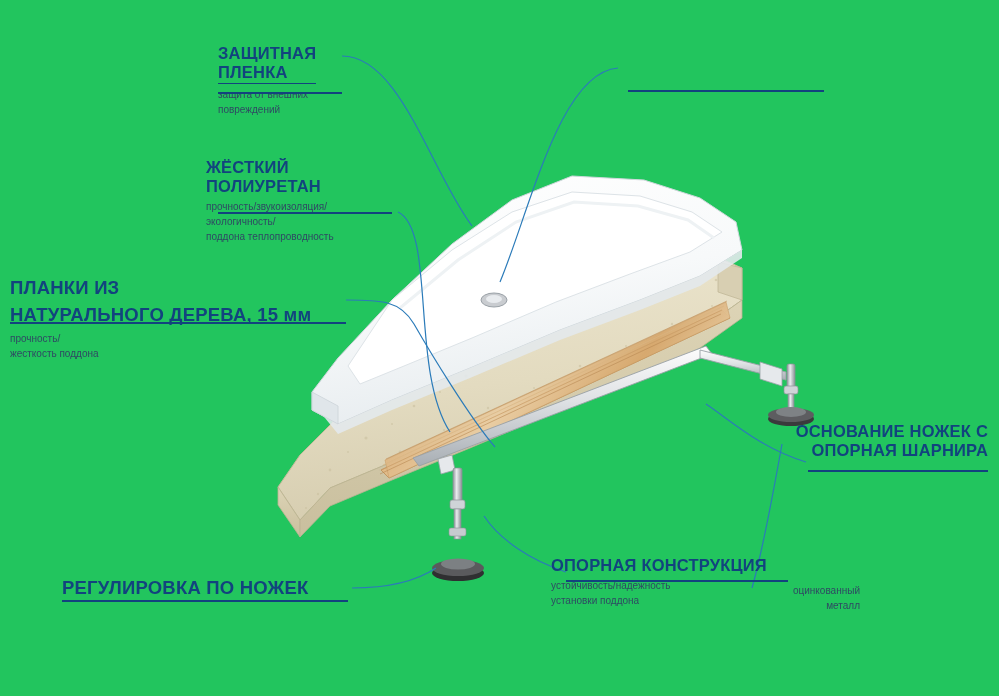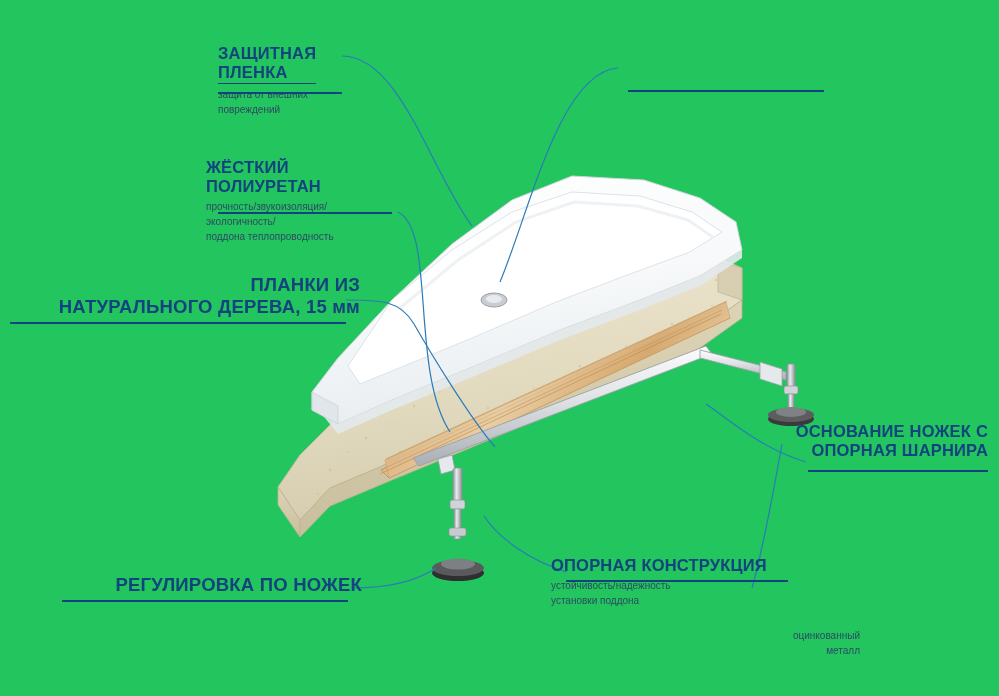--- a/index.html
+++ b/index.html
@@ -22,22 +22,21 @@
   .callout .title {
     color: #12437e;
     font-weight: bold;
     font-size: 16.5px;
     line-height: 19px;
     letter-spacing: 0.2px;
     white-space: pre-line;
   }
   .callout .title.big {
     font-size: 18.5px;
-    line-height: 22px;
-    text-align: right;
+    line-height: 27px;
   }
   .callout .sub {
     color: #2f4a63;
     font-size: 10px;
     line-height: 15px;
     white-space: pre-line;
     margin-top: 3px;
   }
   .callout .sub.ital {
     font-style: italic;
@@ -238,37 +237,39 @@
 ПОЛИУРЕТАН</div>
     <div class="sub">прочность/звукоизоляция/
 экологичность/
 поддона теплопроводность</div>
   </div>
   <div class="rule" style="left:218px; top:212px; width:174px;"></div>
 
   <div class="callout" style="left:10px; top:274px; width:350px;">
     <div class="title big">ПЛАНКИ ИЗ
 НАТУРАЛЬНОГО ДЕРЕВА, 15 мм</div>
+    <div class="sub">прочность/
+жесткость поддона</div>
   </div>
   <div class="rule" style="left:10px; top:322px; width:336px;"></div>
 
   <div class="callout ta-right" style="left:740px; top:422px; width:248px;">
     <div class="title">ОСНОВАНИЕ НОЖЕК С
 ОПОРНАЯ ШАРНИРА</div>
   </div>
   <div class="rule" style="left:808px; top:470px; width:180px;"></div>
 
   <div class="callout" style="left:551px; top:556px; width:250px;">
     <div class="title">ОПОРНАЯ КОНСТРУКЦИЯ</div>
     <div class="sub">устойчивость/надежность
 установки поддона</div>
   </div>
   <div class="rule" style="left:566px; top:580px; width:222px;"></div>
 
-  <div class="callout ta-right" style="left:700px; top:580px; width:160px;margin-top:45px;">
+  <div class="callout ta-right" style="left:700px; top:580px; width:160px;">
     <div class="sub">оцинкованный
 металл</div>
   </div>
 
   <div class="callout" style="left:62px; top:574px; width:300px;">
     <div class="title big">РЕГУЛИРОВКА ПО НОЖЕК</div>
   </div>
   <div class="rule" style="left:62px; top:600px; width:286px;"></div>
 
 </div>

